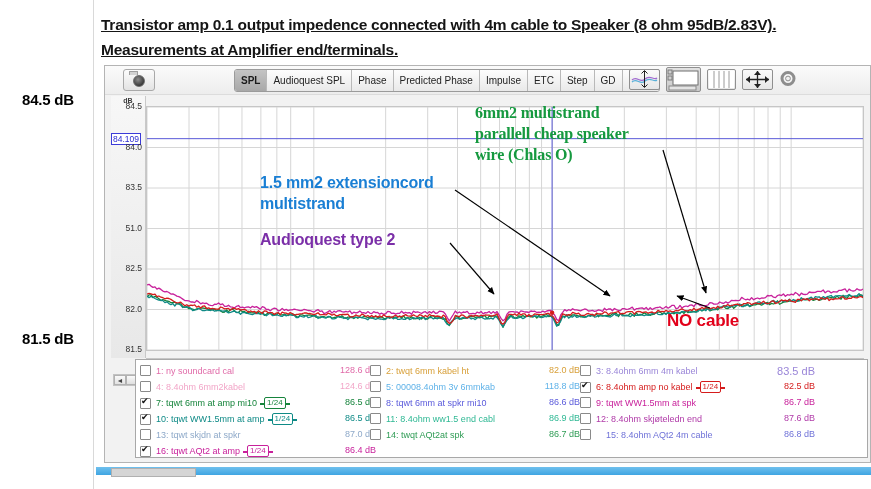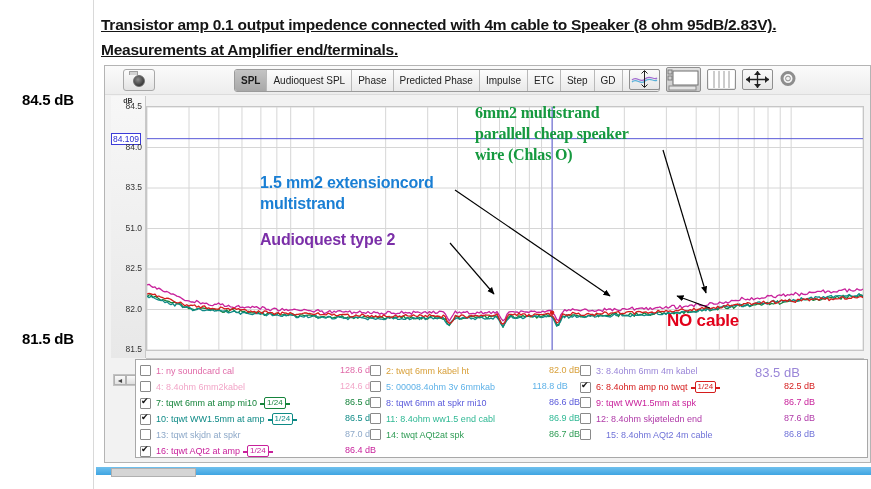--- a/index.html
+++ b/index.html
@@ -410,44 +410,44 @@
           <div style="position: absolute; left: 176px; top: 82px; width: 60px; text-align: right; color: rgb(200, 33, 155); font-size: 9px;">86.4 dB</div>
           <div class="lg-cell" style="position: absolute; left: 230px; top: 2px; color: rgb(216, 160, 58);">
             <span class="chk"></span>
             <span>2: twqt 6mm kabel ht</span>
           </div>
           <div style="position: absolute; left: 380px; top: 2px; width: 60px; text-align: right; color: rgb(216, 160, 58); font-size: 9px;">82.0 dB</div>
           <div class="lg-cell" style="position: absolute; left: 230px; top: 18px; color: rgb(95, 178, 232);">
             <span class="chk"></span>
             <span>5: 00008.4ohm 3v 6mmkab</span>
           </div>
-          <div style="position: absolute; left: 380px; top: 18px; width: 60px; text-align: center; color: rgb(95, 178, 232); font-size: 9px;">118.8 dB</div>
+          <div style="position: absolute; left: 380px; top: 18px; width: 60px; text-align: right; color: rgb(95, 178, 232); font-size: 9px;">118.8 dB</div>
           <div class="lg-cell" style="position: absolute; left: 230px; top: 34px; color: rgb(90, 90, 219);">
             <span class="chk"></span>
             <span>8: tqwt 6mm at spkr mi10</span>
           </div>
           <div style="position: absolute; left: 380px; top: 34px; width: 60px; text-align: right; color: rgb(90, 90, 219); font-size: 9px;">86.6 dB</div>
           <div class="lg-cell" style="position: absolute; left: 230px; top: 50px; color: rgb(47, 184, 148);">
             <span class="chk"></span>
             <span>11: 8.4ohm ww1.5 end cabl</span>
           </div>
           <div style="position: absolute; left: 380px; top: 50px; width: 60px; text-align: right; color: rgb(47, 184, 148); font-size: 9px;">86.9 dB</div>
           <div class="lg-cell" style="position: absolute; left: 230px; top: 66px; color: rgb(47, 156, 85);">
             <span class="chk"></span>
             <span>14: twqt AQt2at spk</span>
           </div>
           <div style="position: absolute; left: 380px; top: 66px; width: 60px; text-align: right; color: rgb(47, 156, 85); font-size: 9px;">86.7 dB</div>
           <div class="lg-cell" style="position: absolute; left: 440px; top: 2px; color: rgb(154, 134, 216);">
             <span class="chk"></span>
             <span>3: 8.4ohm 6mm 4m kabel</span>
           </div>
-          <div style="position: absolute; left: 615px; top: 2px; width: 60px; text-align: left; color: rgb(154, 134, 216); font-size: 13px;">83.5 dB</div>
+          <div style="position: absolute; left: 615px; top: 2px; width: 60px; text-align: right; color: rgb(154, 134, 216); font-size: 11px;">83.5 dB</div>
           <div class="lg-cell" style="position: absolute; left: 440px; top: 18px; color: rgb(213, 28, 28);">
             <span class="chk on"></span>
-            <span>6: 8.4ohm amp no twqt</span>
+            <span>6: 8.4ohm amp no kabel</span>
             <span class="badge" style="color: rgb(213, 28, 28); border-color: rgb(213, 28, 28);">1/24</span>
           </div>
           <div style="position: absolute; left: 615px; top: 18px; width: 60px; text-align: right; color: rgb(213, 28, 28); font-size: 9px;">82.5 dB</div>
           <div class="lg-cell" style="position: absolute; left: 440px; top: 34px; color: rgb(200, 33, 155);">
             <span class="chk"></span>
             <span>9: tqwt WW1.5mm at spk</span>
           </div>
           <div style="position: absolute; left: 615px; top: 34px; width: 60px; text-align: right; color: rgb(200, 33, 155); font-size: 9px;">86.7 dB</div>
           <div class="lg-cell" style="position: absolute; left: 440px; top: 50px; color: rgb(176, 58, 168);">
             <span class="chk"></span>

